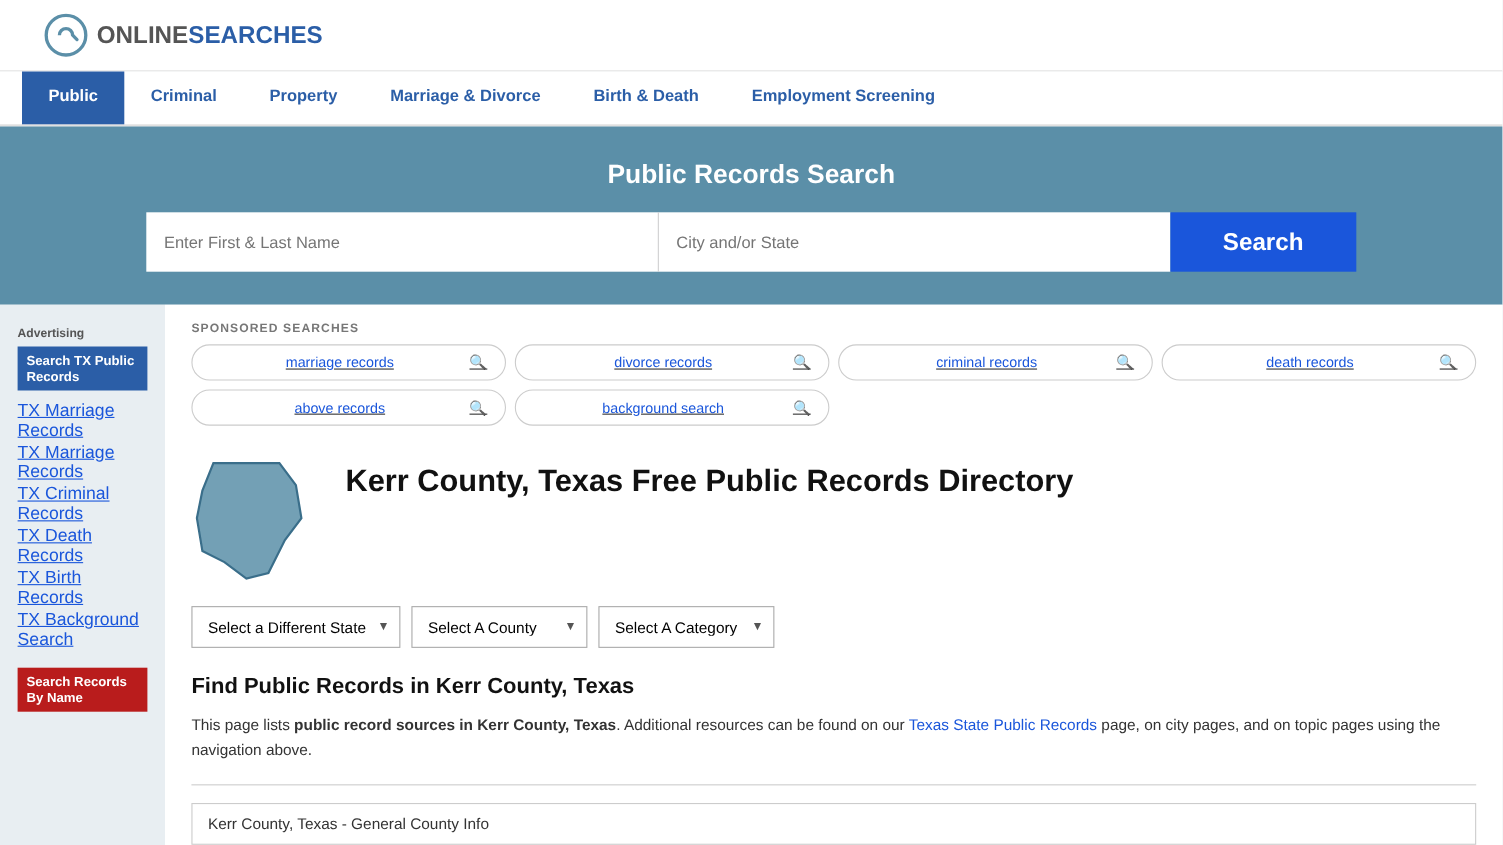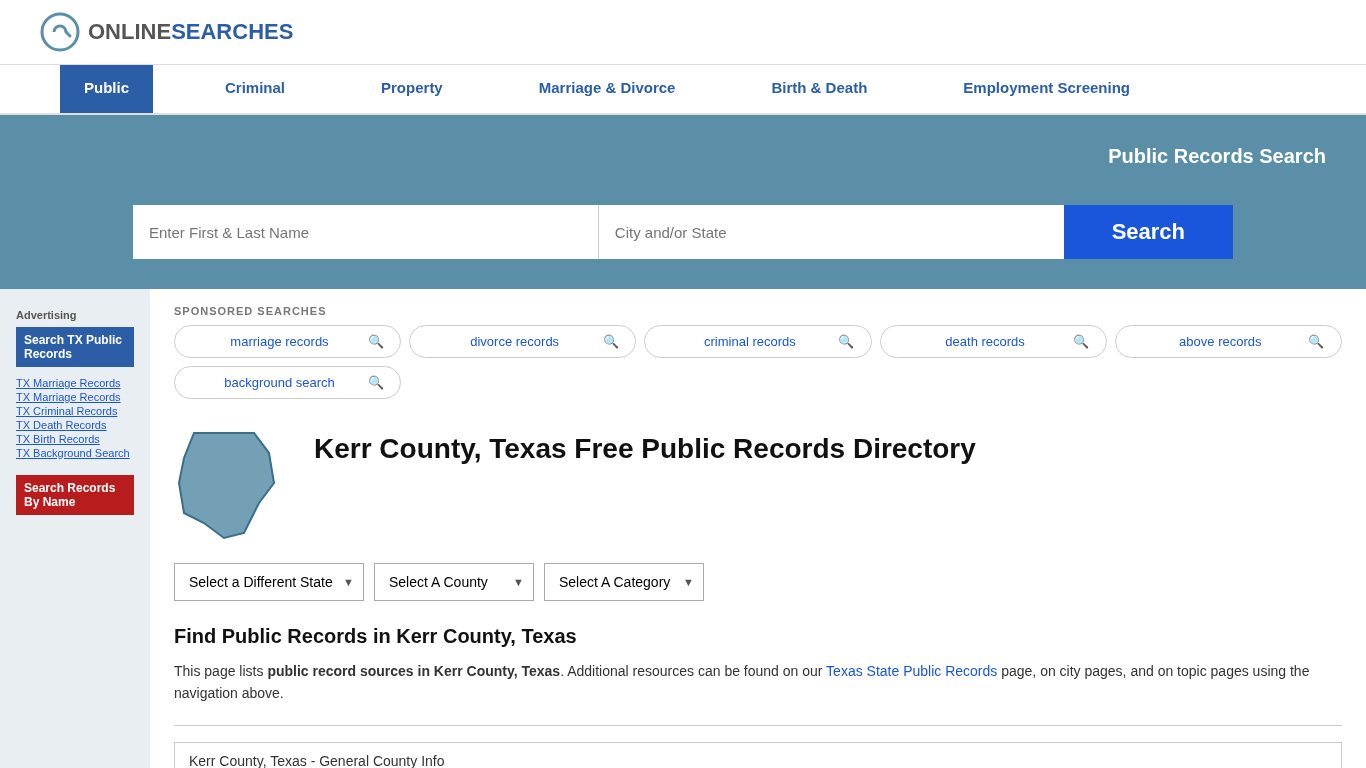--- a/index.html
+++ b/index.html
@@ -8,49 +8,49 @@
     
     .header { background: #fff; padding: 12px 40px; display: flex; align-items: center; border-bottom: 1px solid #ddd; }
     .logo { display: flex; align-items: center; gap: 8px; }
     .logo-icon { width: 40px; height: 40px; }
     .logo-text { font-size: 22px; font-weight: bold; }
     .logo-text span.online { color: #555; }
     .logo-text span.searches { color: #2b5ea7; }
 
     
     nav { background: #fff; border-bottom: 2px solid #e0e0e0; }
-    .nav-inner { display: flex; padding: 0 60px; gap: 48px; }
+    .nav-inner { display: flex; padding: 0 20px; }
     .nav-item { padding: 14px 24px; font-size: 15px; font-weight: 600; color: #2b5ea7; cursor: pointer; text-decoration: none; border-bottom: 3px solid transparent; }
     .nav-item.active { background: #2b5ea7; color: #fff; }
 
     
     .hero { background: #5b8fa8; padding: 30px 40px; }
-    .hero h1 { color: #fff; text-align: right; font-size: 20px; font-weight: bold; margin-bottom: 37px; }
+    .hero h1 { color: #fff; text-align: center; font-size: 24px; font-weight: bold; margin-bottom: 20px; }
     .search-bar { display: flex; gap: 0; max-width: 1100px; margin: 0 auto; }
     .search-bar input { flex: 1; padding: 14px 16px; font-size: 15px; border: none; outline: none; color: #999; }
     .search-bar input:first-child { border-right: 1px solid #ccc; }
     .search-btn { background: #1a56db; color: #fff; border: none; padding: 14px 48px; font-size: 22px; font-weight: bold; cursor: pointer; white-space: nowrap; }
 
     
     .main-wrapper { display: flex; gap: 0; padding: 0; max-width: 1366px; margin: 0 auto; }
 
     
     .sidebar { width: 150px; min-width: 150px; background: #e8eef2; padding: 20px 16px; }
     .sidebar-ad-label { font-size: 11px; font-weight: bold; color: #555; margin-bottom: 6px; }
     .sidebar-btn { background: #2b5ea7; color: #fff; padding: 6px 8px; font-size: 12px; font-weight: bold; cursor: pointer; margin-bottom: 10px; display: block; border: none; width: 100%; text-align: left; }
     .sidebar-links { display: flex; flex-direction: column; gap: 2px; margin-bottom: 16px; }
-    .sidebar-links a { color: #1a56db; font-size: 11px; text-decoration: underline; cursor: pointer; }
+    .sidebar-links a { color: #1a56db; font-size: 16px; text-decoration: underline; cursor: pointer; }
     .sidebar-search-label { background: #b91c1c; color: #fff; padding: 6px 8px; font-size: 12px; font-weight: bold; display: block; margin-top: 6px; }
 
     
     .content { flex: 1; padding: 16px 24px; background: #fff; min-height: 600px; }
 
     
     .sponsored-label { font-size: 11px; color: #777; letter-spacing: 1px; font-weight: bold; margin-bottom: 8px; text-transform: uppercase; }
-    .sponsored-searches { display: grid; grid-template-columns: repeat(5, 1fr); gap: 8px; margin-bottom: 24px; }
+    .sponsored-searches { display: grid; grid-template-columns: repeat(4, 1fr); gap: 8px; margin-bottom: 24px; text-decoration: underline; }
     .search-pill { border: 1px solid #ccc; border-radius: 20px; padding: 8px 16px; display: flex; align-items: center; justify-content: space-between; cursor: pointer; background: #fff; }
     .search-pill a { color: #1a56db; font-size: 13px; text-decoration: none; flex: 1; text-align: center; }
     .search-pill .search-icon { color: #777; font-size: 13px; }
 
     
     .county-header { display: flex; align-items: flex-start; gap: 20px; margin-bottom: 20px; }
     .texas-map { width: 120px; height: 120px; }
     .county-title { font-size: 28px; font-weight: bold; color: #111; margin-top: 10px; }
 
     

